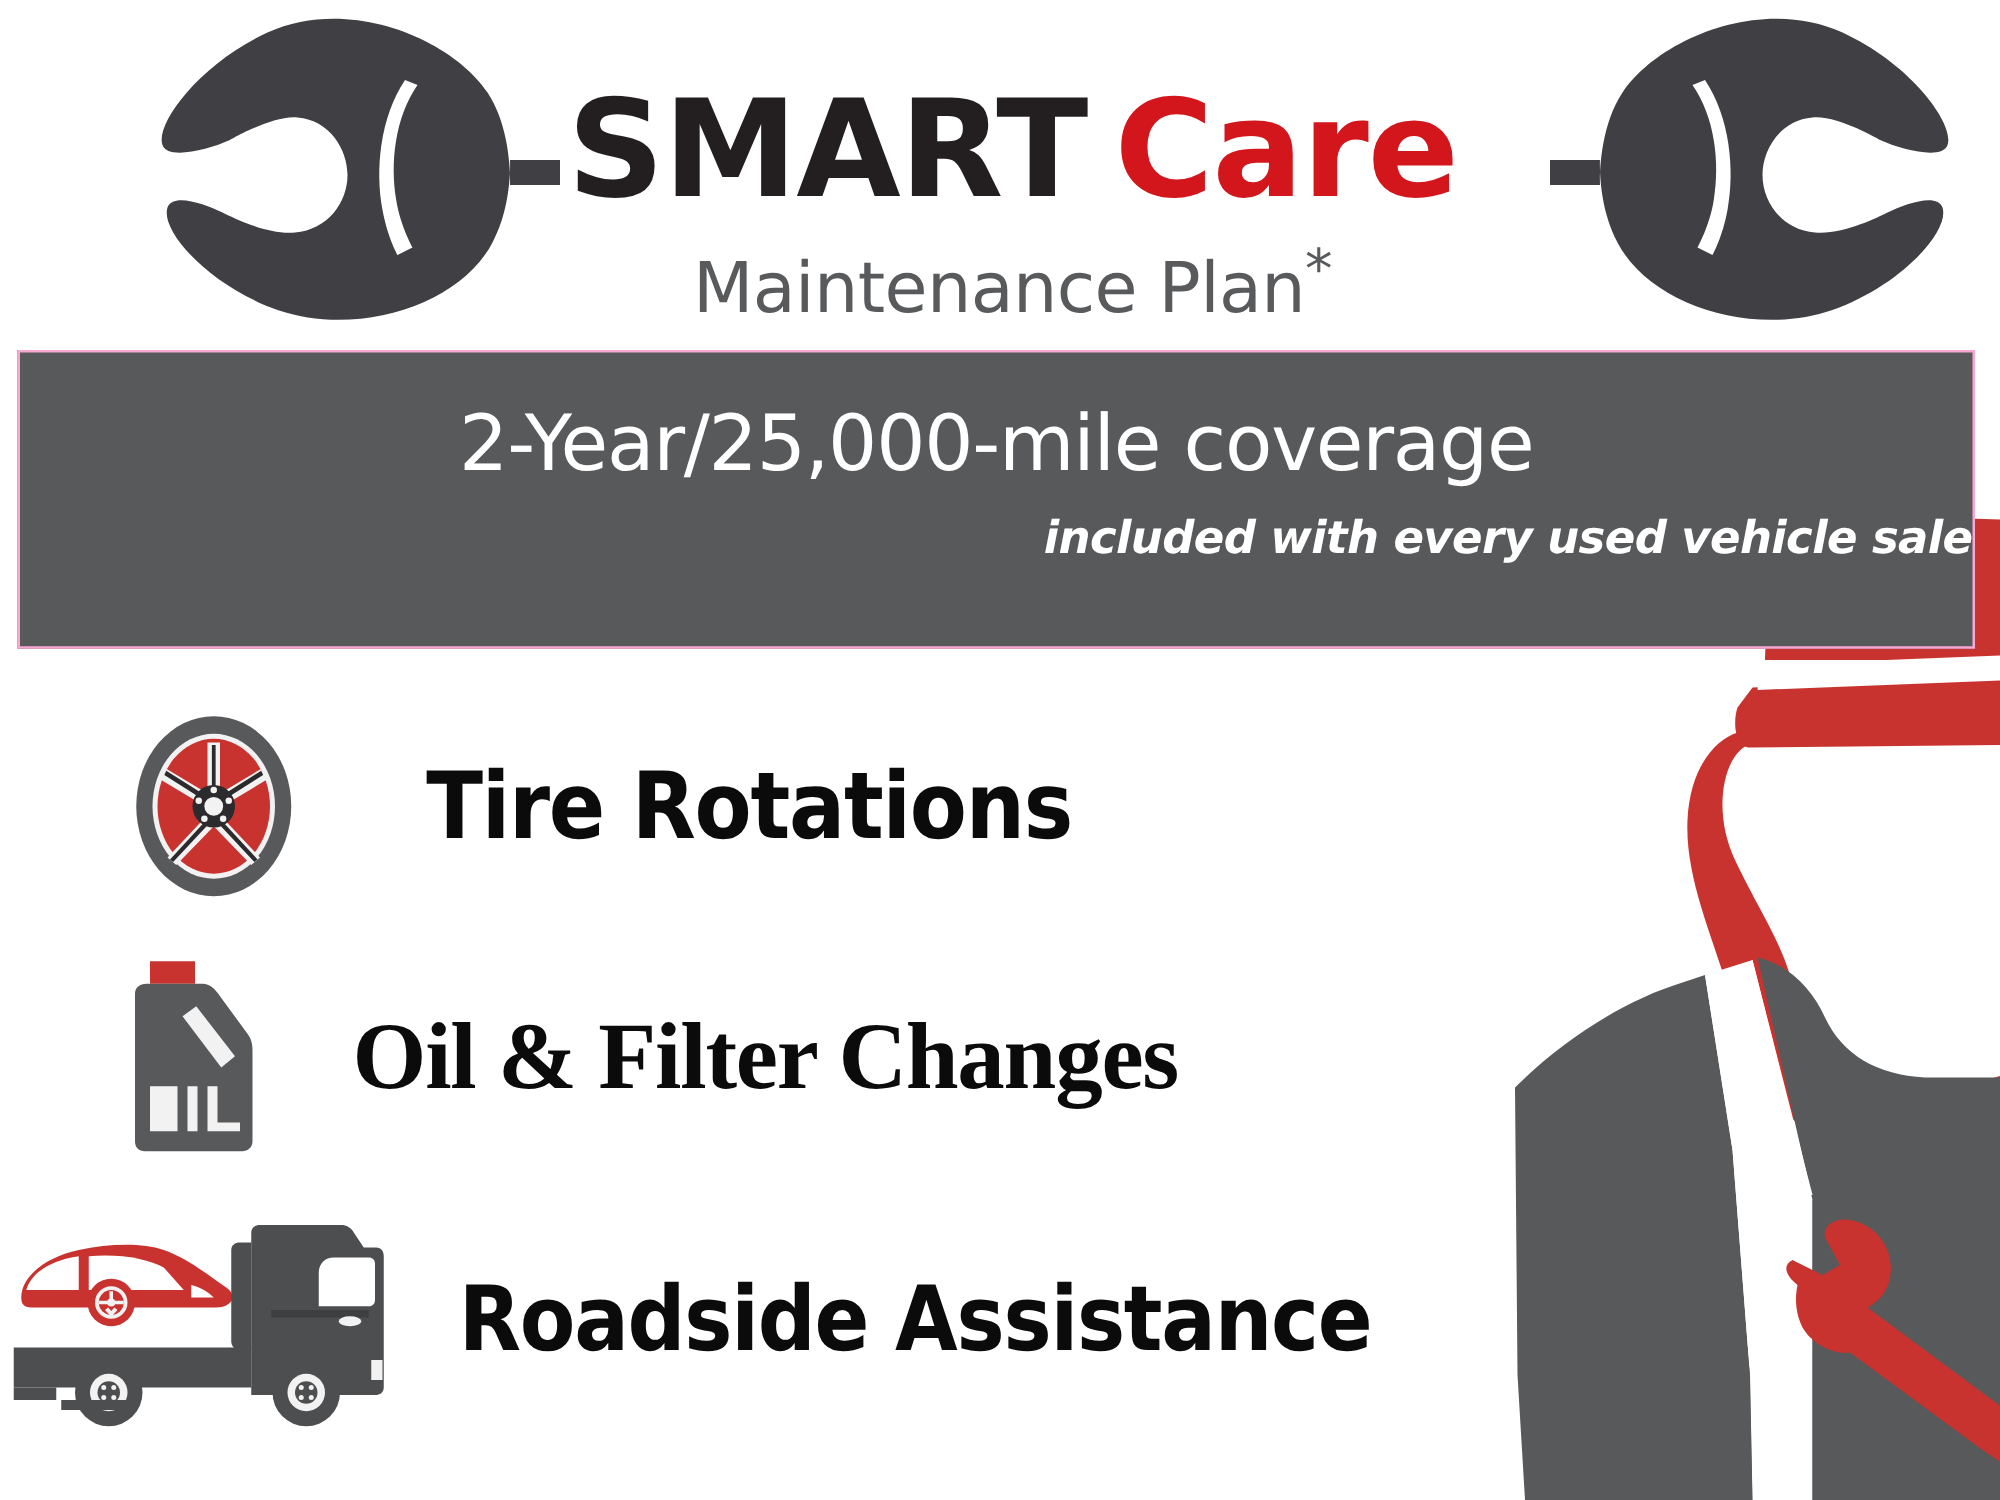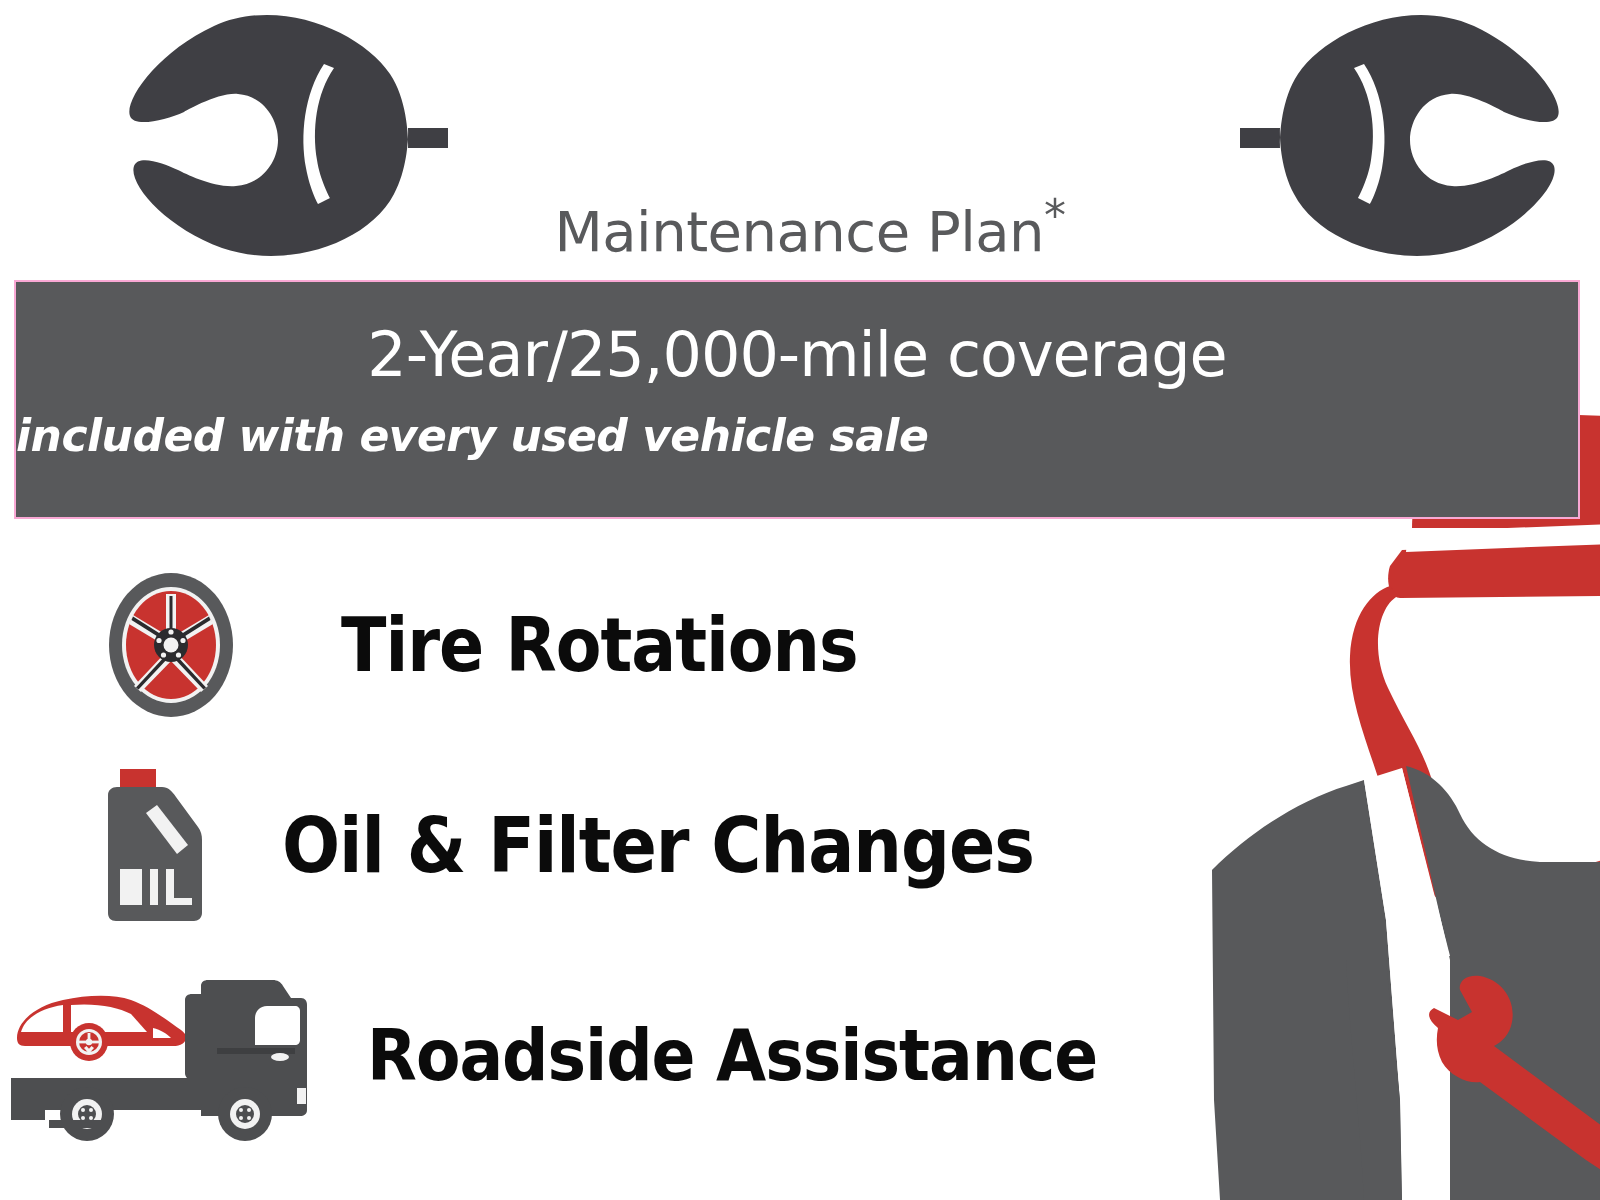--- a/index.html
+++ b/index.html
@@ -52,43 +52,43 @@
   }
   .banner-line1{
     position:absolute;left:0;top:36px;width:100%;
     text-align:center;color:#ffffff;white-space:nowrap;
     font-size:62px;font-weight:400;
     font-family:"DejaVu Sans", sans-serif;
     letter-spacing:-1px;
   }
   .banner-line2{
     position:absolute;left:0;top:128px;width:100%;
-    text-align:left;color:#ffffff;white-space:nowrap;
-    font-size:44px;font-weight:bold;font-style:italic;
+    text-align:right;color:#ffffff;white-space:nowrap;
+    font-size:36px;font-weight:bold;font-style:italic;
     font-family:"DejaVu Sans", sans-serif;
     letter-spacing:-0.5px;
   }
 
   
   .mechanic{position:absolute;left:1150px;top:400px;width:460px;height:800px;z-index:1;}
 
   
   .features{position:absolute;left:0;top:540px;width:1200px;height:640px;z-index:3;}
   .feature-row{position:absolute;display:flex;align-items:center;}
   .feat-1{left:96px;top:30px;}
   .feat-2{left:100px;top:225px;}
   .feat-3{left:5px;top:420px;}
   .feature-icon{flex:0 0 auto;}
   .feature-label{
     color:#0b0b0b;font-weight:bold;white-space:nowrap;
     font-family:"DejaVu Sans Condensed","DejaVu Sans", sans-serif;
     font-size:74px;letter-spacing:-1px;
   }
   .feat-1 .feature-label{margin-left:95px;font-size:74px;}
-  .feat-2 .feature-label{margin-left:72px;font-size:76px;}
+  .feat-2 .feature-label{margin-left:72px;font-size:76px;font-family:Liberation Serif, serif;}
   .feat-3 .feature-label{margin-left:32px;font-size:72px;}
 </style>
 </head>
 <body>
 
 <div class="stage">
 
   <div class="logo-area">
 
     <svg class="wrench-left" viewBox="0 0 330 252">
@@ -96,20 +96,23 @@
                C66 104 100 84 120 86 C146 88 160 112 160 132
                C160 154 144 176 118 178 C96 180 68 166 60 162
                C46 155 20 146 16 158 C10 176 48 220 104 240
                C168 262 250 236 276 186 C292 156 290 120 290 120
                L330 120 L330 140 L290 140 C290 140 292 96 272 66
                C244 24 162 -12 96 18 Z" fill="#3f3f44"></path>
       <path d="M206 56 C186 86 182 128 188 160 C192 182 200 196 200 196
                L212 190 C212 190 202 172 199 152 C194 122 198 86 216 60 Z" fill="#ffffff"></path>
     </svg>
 
+    <div class="logo-text">
+      <span class="logo-smart">SMART</span><span class="logo-care">Care</span>
+    </div>
 
     <div class="logo-sub">
       <span>Maintenance Plan</span><span class="ast">*</span>
     </div>
 
     <svg class="wrench-right" viewBox="0 0 330 252">
       <g transform="translate(330,0) scale(-1,1)">
         <path d="M96 18 C40 44 6 92 12 108 C16 120 48 112 66 104
                  C66 104 100 84 120 86 C146 88 160 112 160 132
                  C160 154 144 176 118 178 C96 180 68 166 60 162

